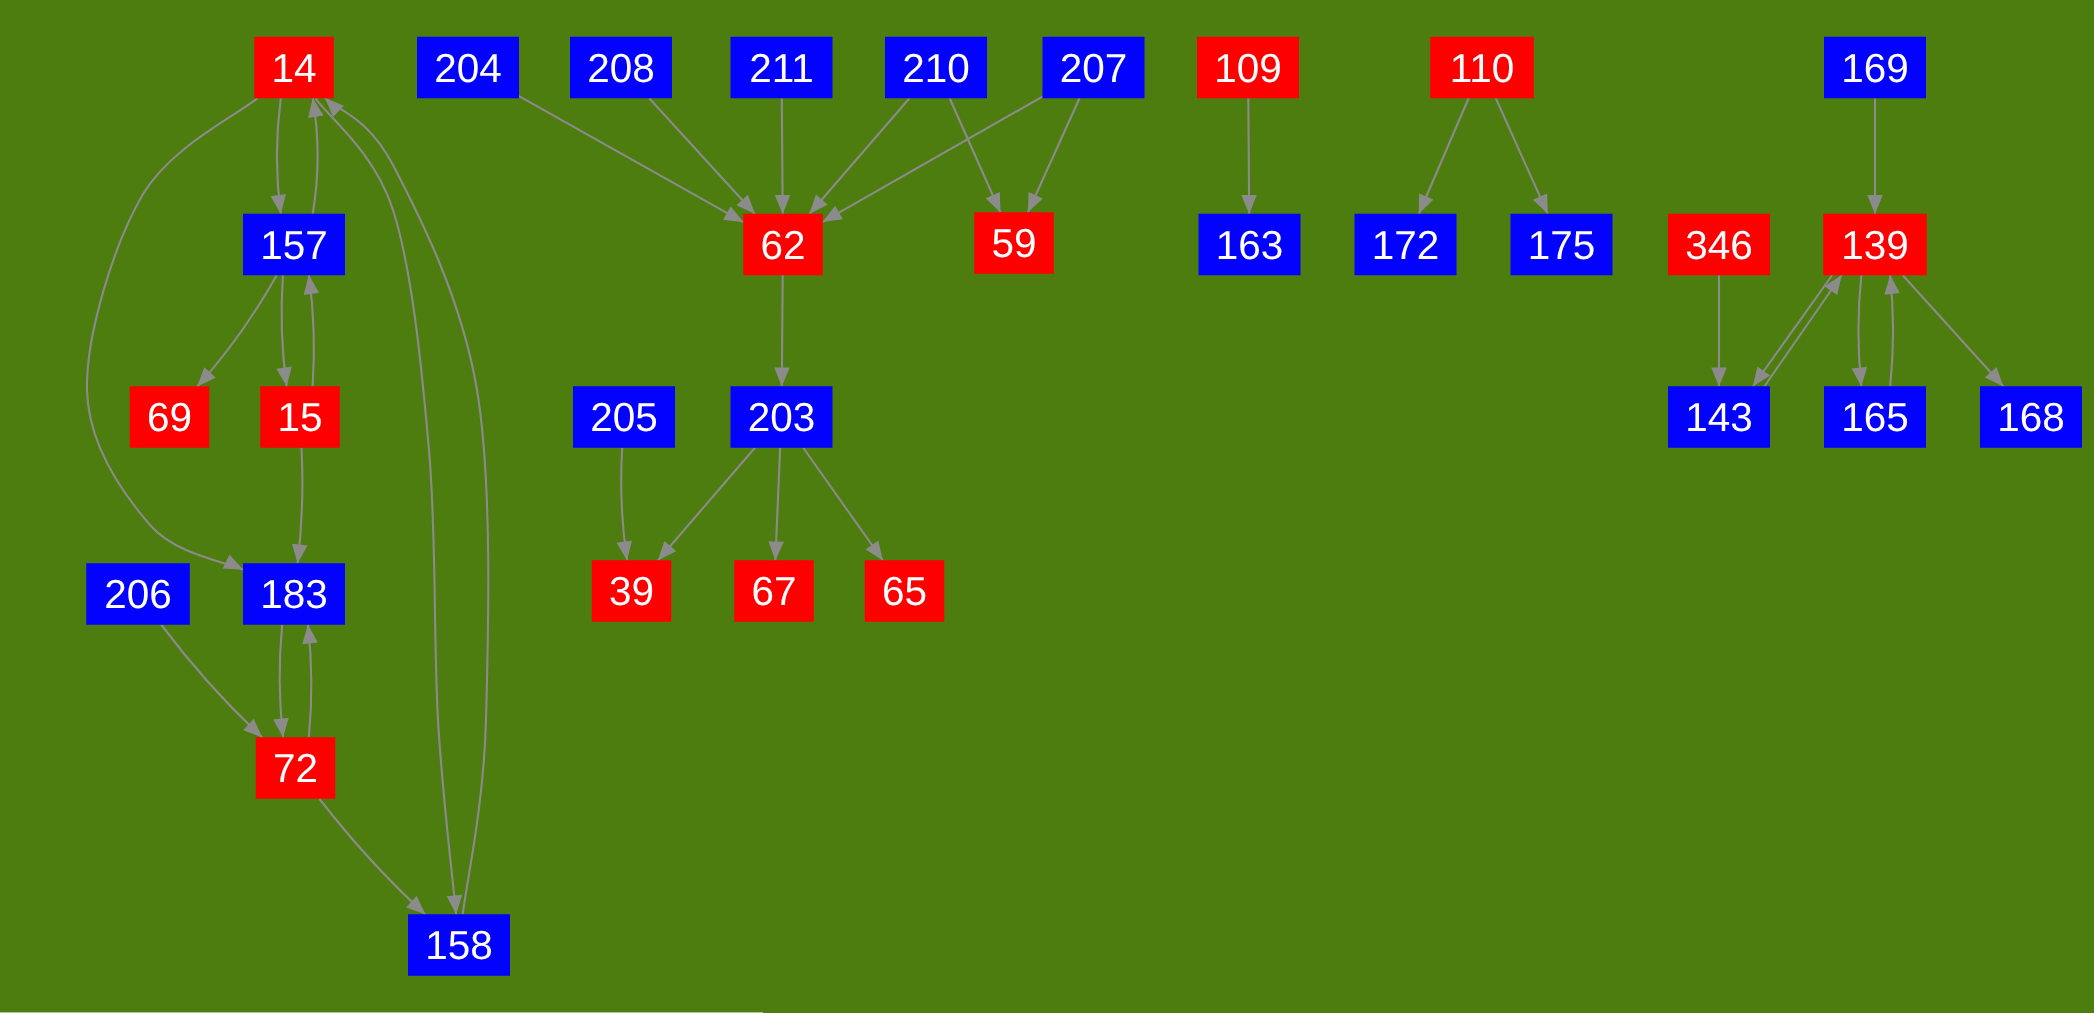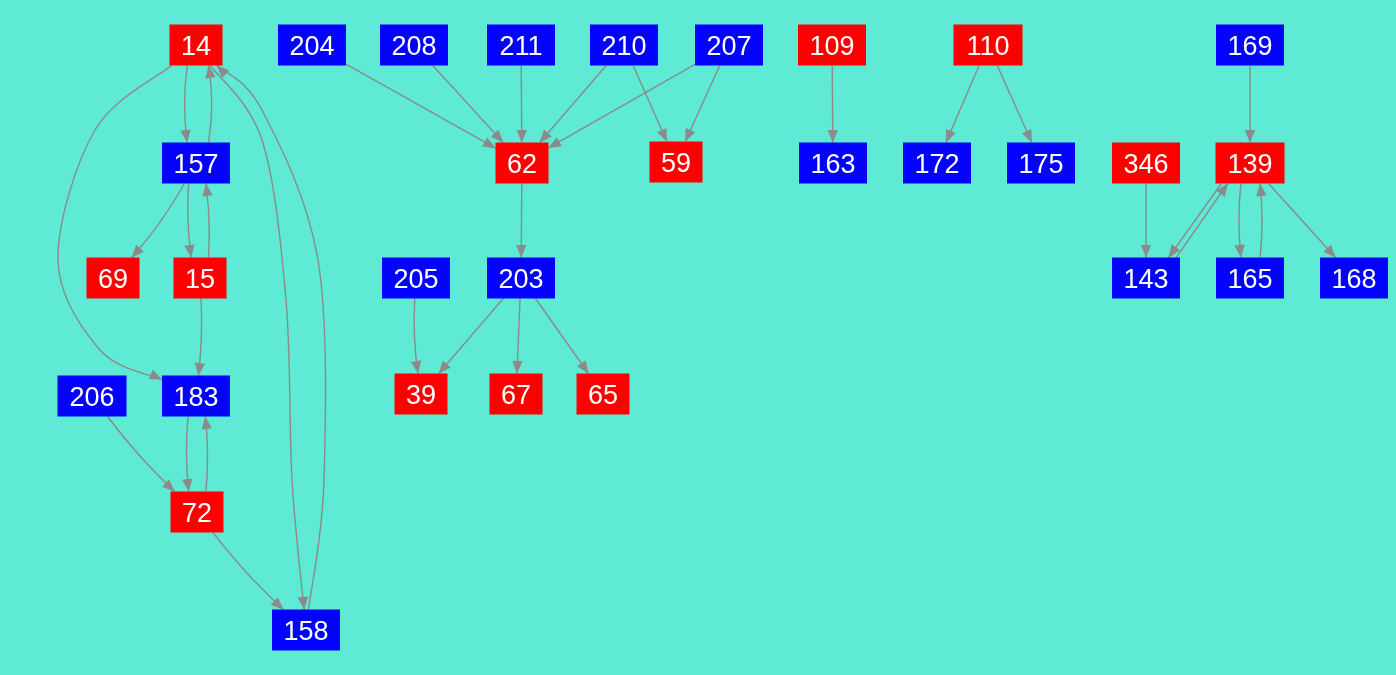--- a/index.html
+++ b/index.html
@@ -1,20 +1,20 @@
 <!DOCTYPE html>
 <html><head>
 <meta charset="utf-8">
 <style>
   html, body { margin: 0; padding: 0; background: #ffffff; }
   #canvas-wrap {
     position: relative;
     width: 1396px;
     height: 675px;
-    background: #5eead4;
+    background: #4d7c0f;
     overflow: hidden;
     font-family: "Liberation Sans", sans-serif;
   }
   svg { display: block; }
   .edge-path { fill: none; stroke-linecap: butt; }
   .node-label {
     font-family: "Liberation Sans", sans-serif;
     font-size: 27px;
     text-anchor: middle;
     fill: #ffffff;

